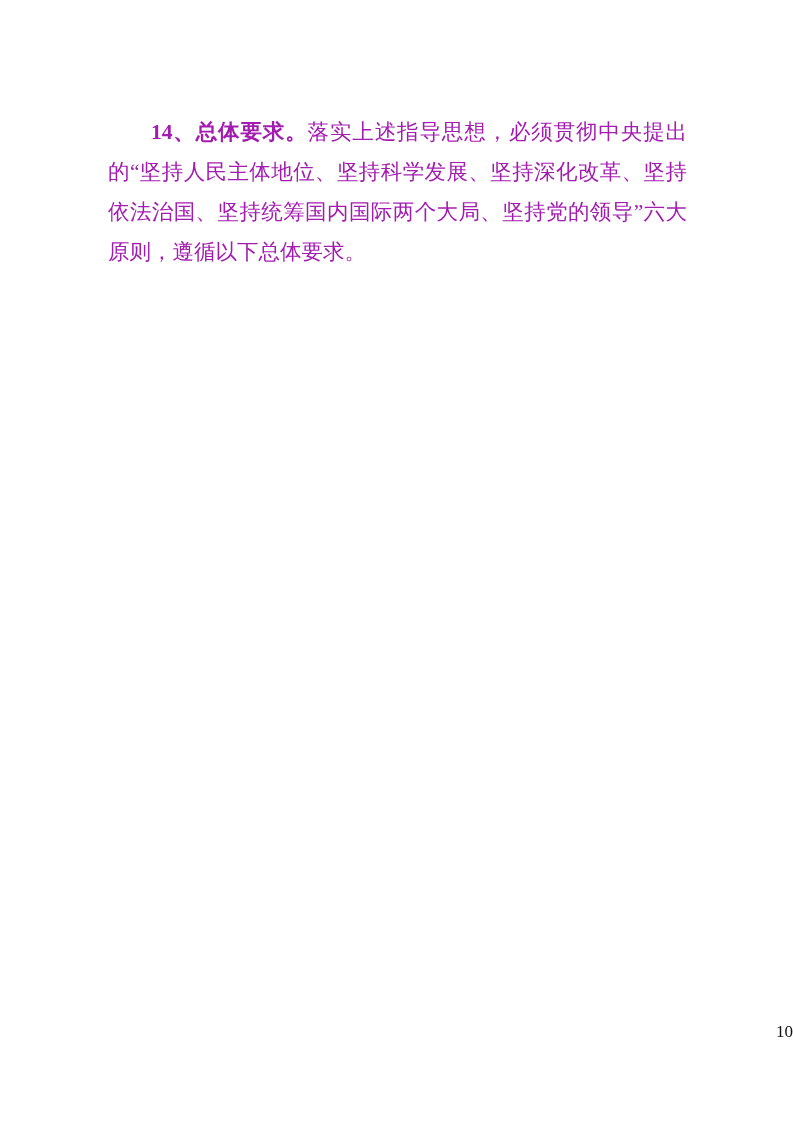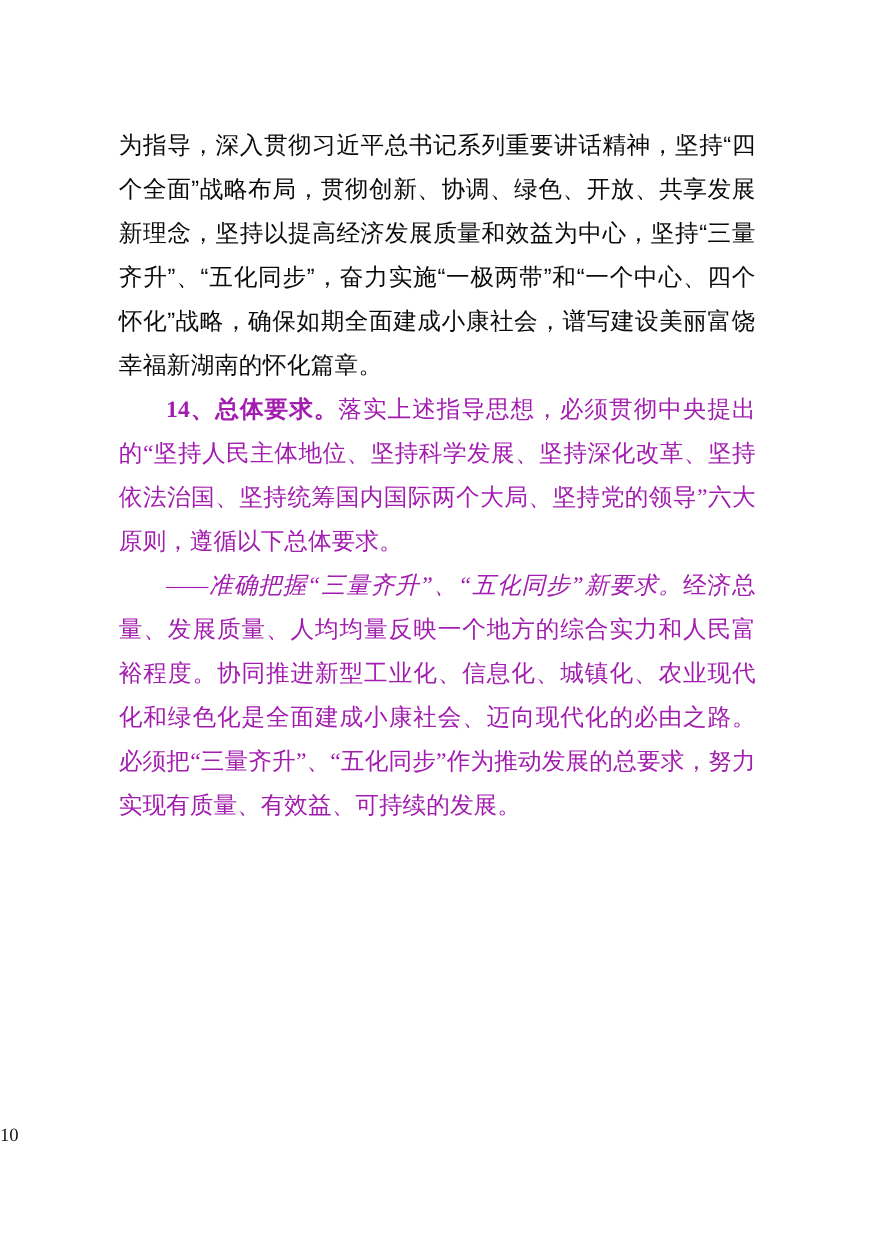--- a/index.html
+++ b/index.html
@@ -43,37 +43,35 @@
     font-weight: bold;
   }
   .lead-kai {
     font-style: italic;
   }
   .footer {
     position: absolute;
     top: 1022px;
     left: 0;
     width: 100%;
-    text-align: left;
+    text-align: right;
     font-family: "Liberation Serif", "DejaVu Serif", serif;
     font-size: 17px;
     color: #111111;
   }
 </style>
 </head>
 <body>
 
 <div class="page">
   <div class="content">
 
-    <p class="para-hei">为指导，深入贯彻习近平总书记系列重要讲话精神，坚持“四个全面”战略布局，贯彻创新、协调、绿色、开放、共享发展新理念，坚持以提高经济发展质量和效益为中心，坚持“三量齐升”、“五化同步”，奋力实施“一极两带”和“一个中心、四个怀化”战略，确保如期全面建成小康社会，谱写建设美丽富饶幸福新湖南的怀化篇章。</p>
 
     <p class="para-fs"><span class="lead-bold">14、总体要求。</span><span>落实上述指导思想，必须贯彻中央提出的“坚持人民主体地位、坚持科学发展、坚持深化改革、坚持依法治国、坚持统筹国内国际两个大局、坚持党的领导”六大原则，遵循以下总体要求。</span></p>
 
 
-    <p class="para-fs"><span class="lead-kai">——准确把握“三量齐升”、“五化同步”新要求。</span><span>经济总量、发展质量、人均均量反映一个地方的综合实力和人民富裕程度。协同推进新型工业化、信息化、城镇化、农业现代化和绿色化是全面建成小康社会、迈向现代化的必由之路。必须把“三量齐升”、“五化同步”作为推动发展的总要求，努力实现有质量、有效益、可持续的发展。</span></p>
 
   </div>
 
   <div class="footer">
     <span>10</span>
   </div>
 </div>
 
 </body></html>

